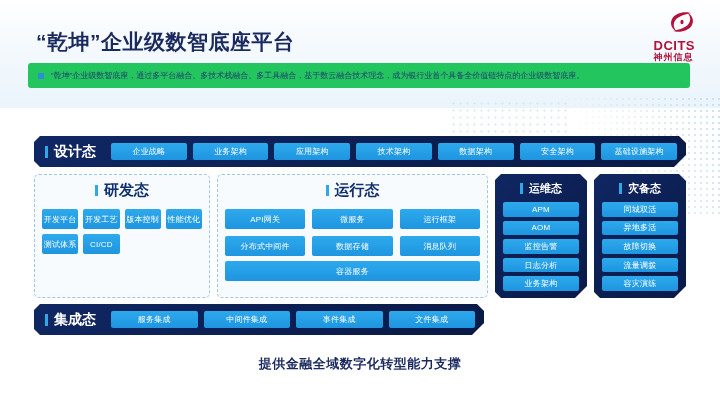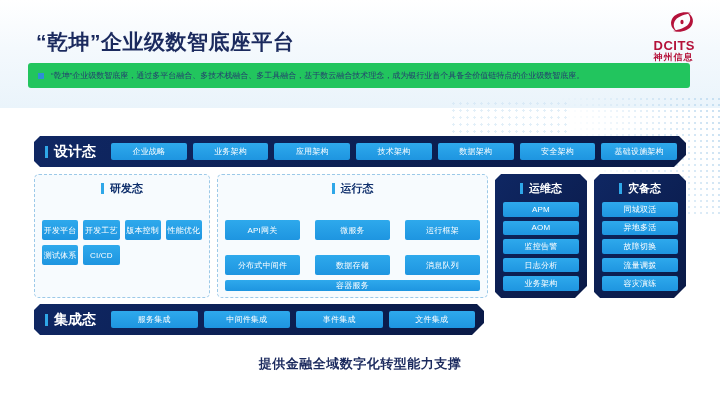--- a/index.html
+++ b/index.html
@@ -184,31 +184,31 @@
   .light-card {
     background: #f7fbfe;
     border: 1px dashed #9cc9e8;
     border-radius: 5px;
     padding: 6px 7px 7px;
     display: flex;
     flex-direction: column;
   }
   .light-card > .state-label {
     color: #10306d;
-    font-size: 11px;
+    font-size: 15px;
     justify-content: center;
-    margin-bottom: 24px;
+    margin-bottom: 9px;
   }
   .light-card > .state-label .tick { height: 11px; background: #2fa7e8; }
 
   #card-dev { width: 176px; }
   #card-run { flex: 1 1 auto; }
 
   .grid2 { display: grid; grid-template-columns: 1fr 1fr 1fr 1fr; gap: 5px; }
-  .grid3 { display: grid; grid-template-columns: 1fr 1fr 1fr; gap: 15px; }
+  .grid3 { display: grid; grid-template-columns: 1fr 1fr 1fr; gap: 7px; }
   .grid2 .chip, .grid3 .chip { height: 20px; }
   .full-chip { height: 20px; margin-top: 5px; }
 
   .dark-col {
     width: 92px;
     padding: 7px 8px 7px;
     display: flex;
     flex-direction: column;
     clip-path: polygon(0 6px, 6px 0, calc(100% - 7px) 0, 100% 7px,
                        100% calc(100% - 12px), calc(100% - 12px) 100%,

